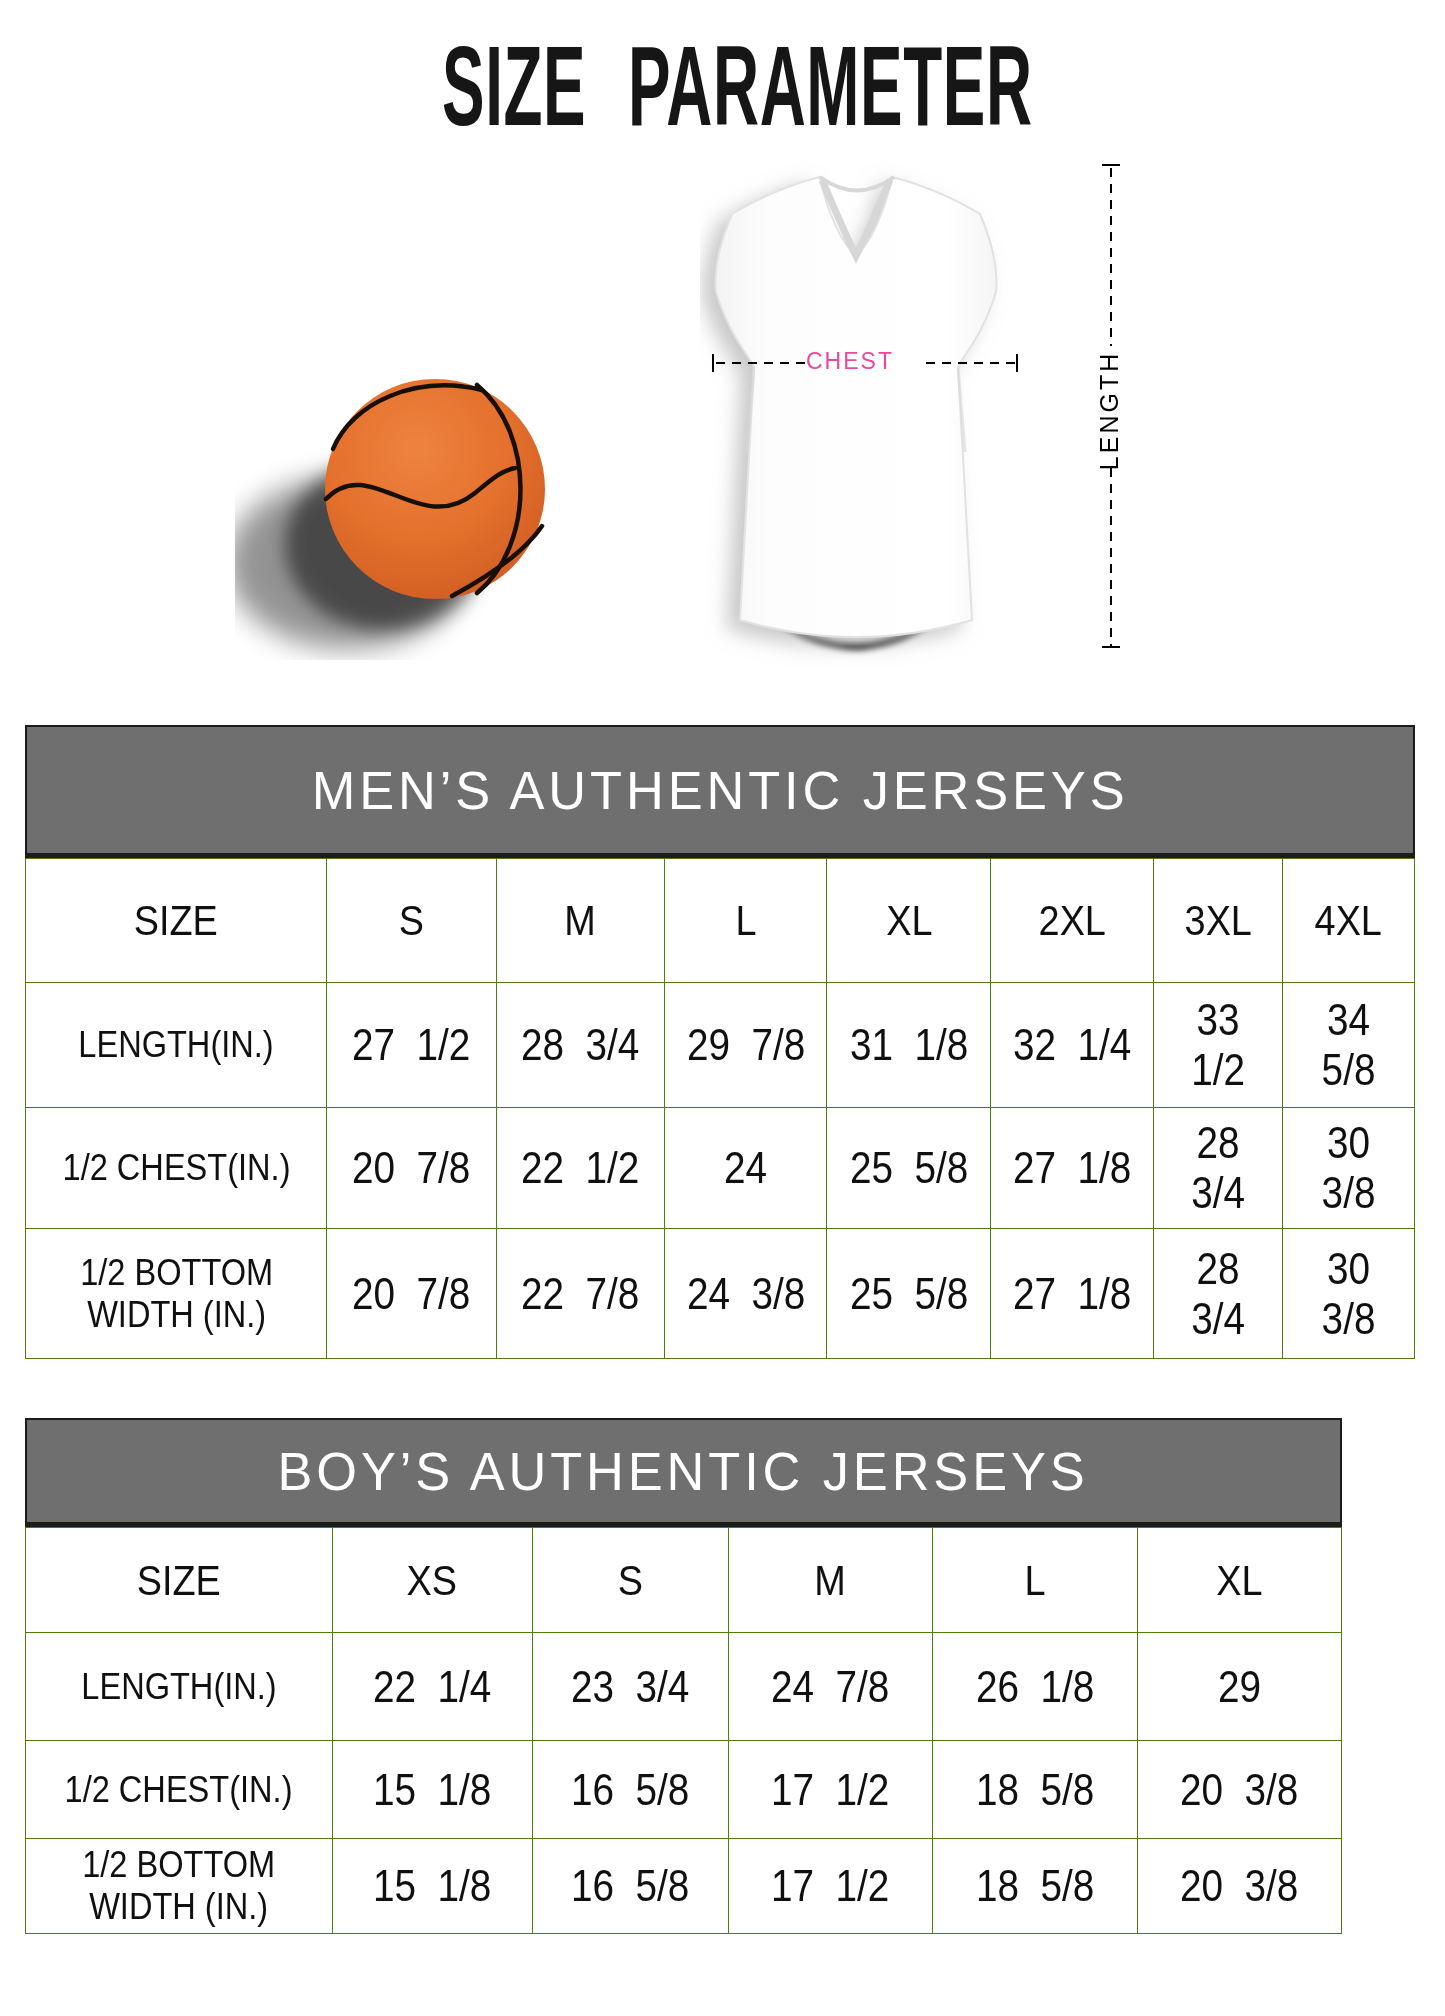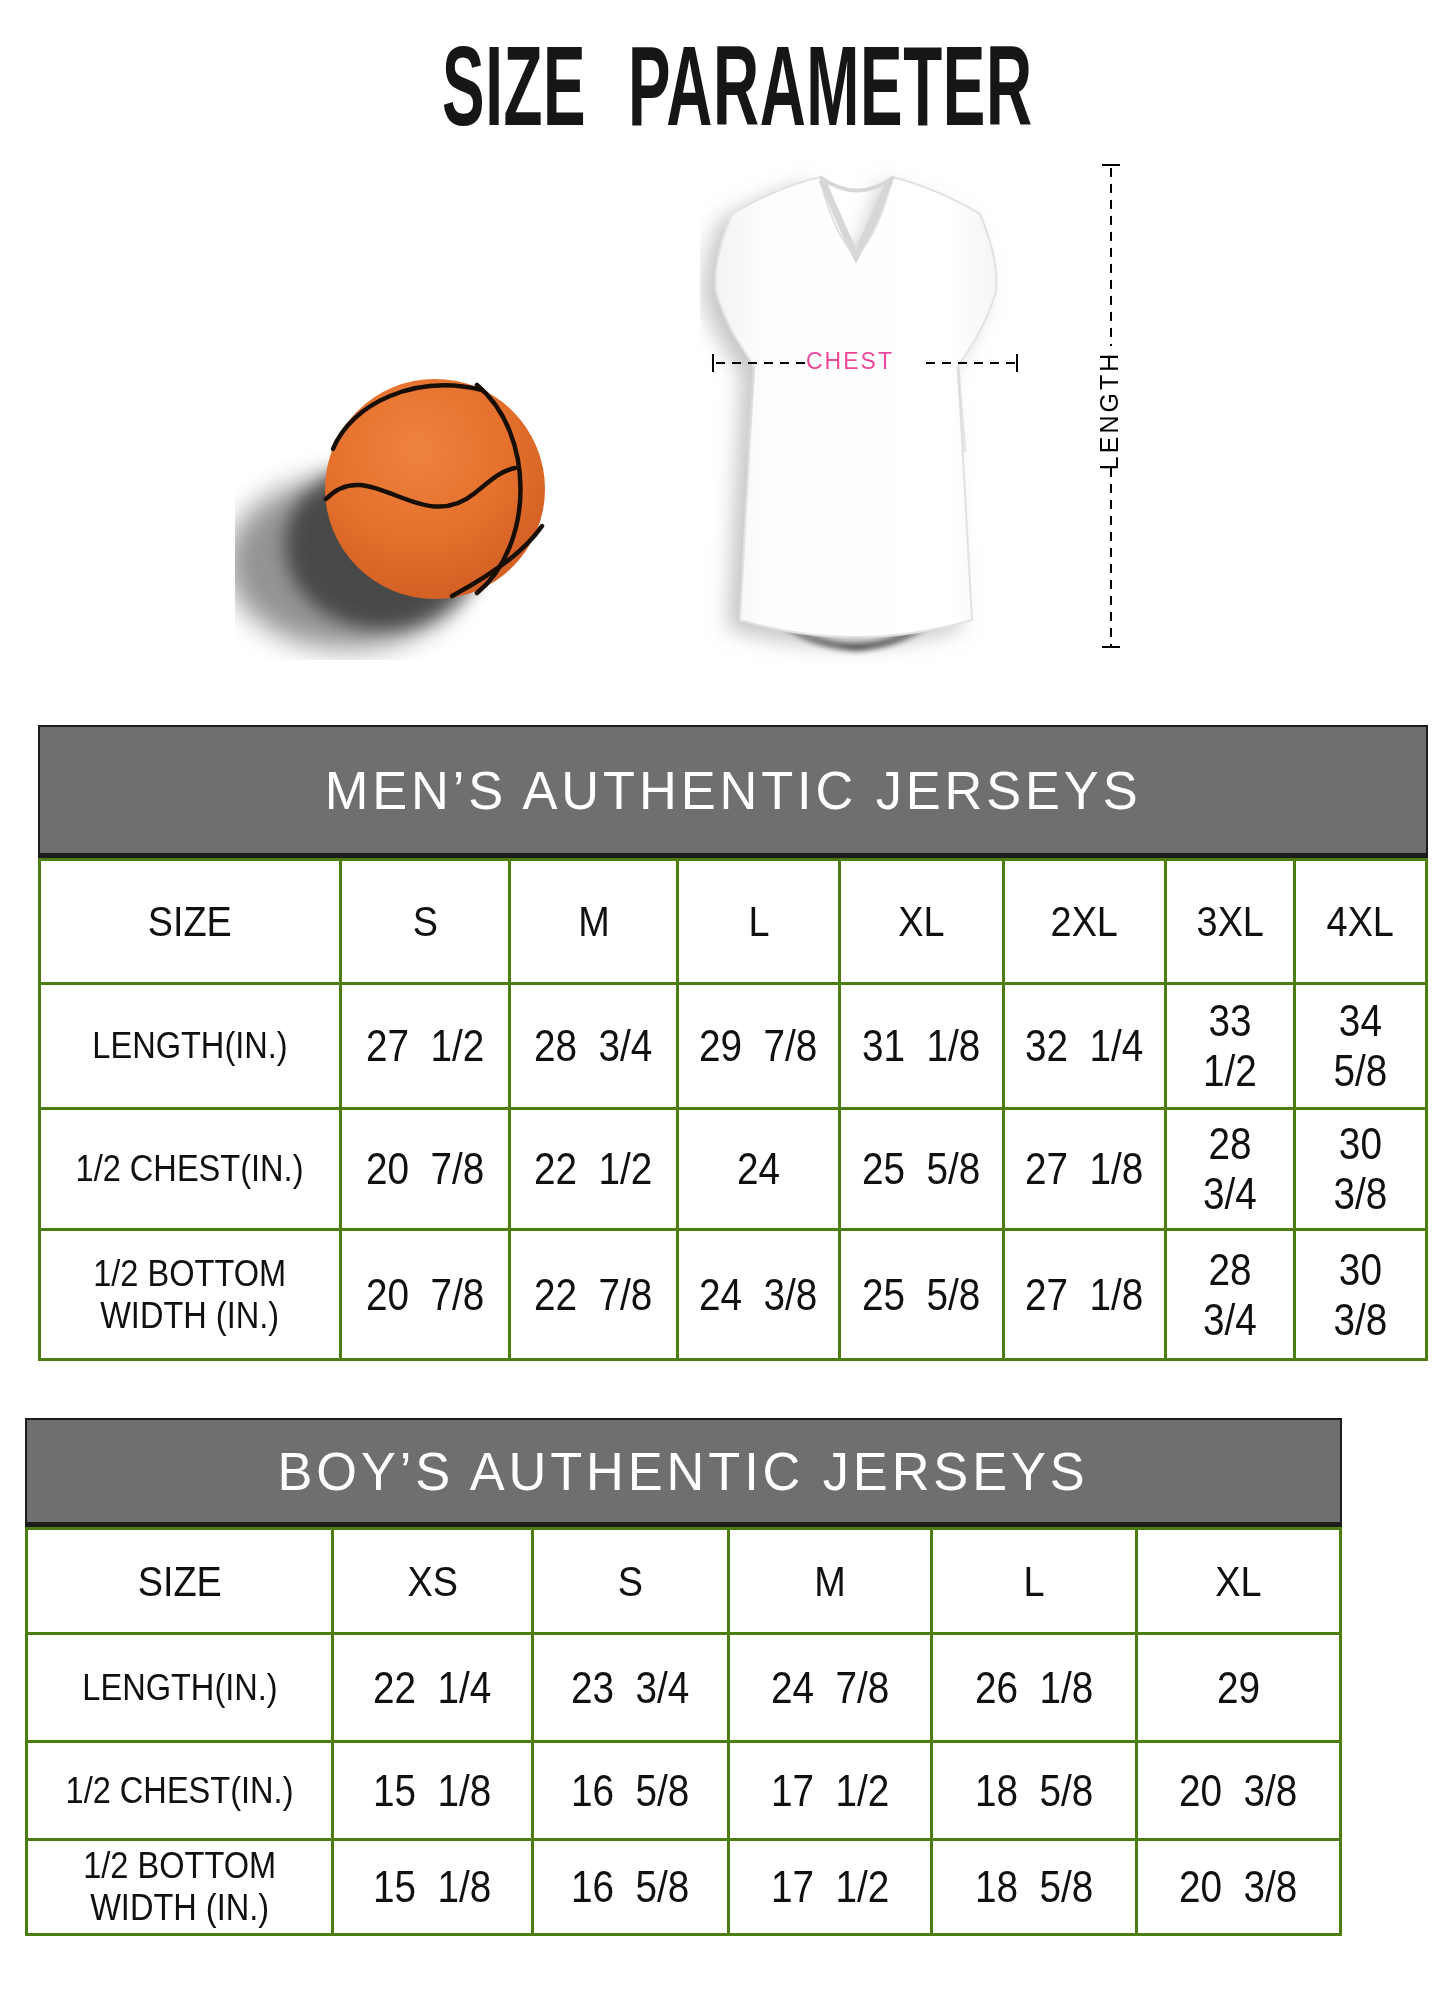--- a/index.html
+++ b/index.html
@@ -37,21 +37,21 @@
   }
   
   .tbl-wrap{position:absolute;}
   .bar{
     background:#6f6f6f;border:2px solid #1c1c1c;border-bottom-width:5px;
     display:flex;align-items:center;justify-content:center;box-sizing:border-box;
   }
   .bar span{color:#ffffff;font-size:54px;letter-spacing:4px;transform:scaleX(0.97);white-space:nowrap;}
   table.size-table{border-collapse:collapse;table-layout:fixed;width:100%;}
   table.size-table th,table.size-table td{
-    border:3px solid #4d7c0f;text-align:center;vertical-align:middle;
+    border:1px solid #4d7c0f;text-align:center;vertical-align:middle;
     padding:0;font-weight:normal;color:#101010;
   }
   .cond{display:inline-block;transform:scaleX(0.88);white-space:pre-line;}
   .colhead{font-size:43px;}
   .rowlab{font-size:37px;}
   td.num{font-size:44px;}
   td.num .cond{word-spacing:12px;}
   .mens .bar{width:100%;height:133px;}
   .boys .bar{width:100%;height:109px;}
   .mens thead tr{height:124px;}
@@ -152,21 +152,21 @@
       <div class="htick" style="left:1102px;top:164px;"></div>
       <div class="vdash" style="left:1110px;top:168px;height:178px;"></div>
       <div class="length-label">
         <span>LENGTH</span>
       </div>
       <div class="vdash" style="left:1110px;top:468px;height:178px;"></div>
       <div class="htick" style="left:1102px;top:646px;"></div>
     </div>
   </div>
 
-  <div class="tbl-wrap mens" style="left:25px;top:725px;width:1390px;margin-left:13px;">
+  <div class="tbl-wrap mens" style="left:25px;top:725px;width:1390px;">
     <div class="bar">
       <span>MEN’S AUTHENTIC JERSEYS</span>
     </div>
     <table class="size-table">
       <colgroup>
         <col style="width:21.7%">
           <col style="width:12.2%">
           <col style="width:12.1%">
           <col style="width:11.7%">
         <col style="width:11.8%">

